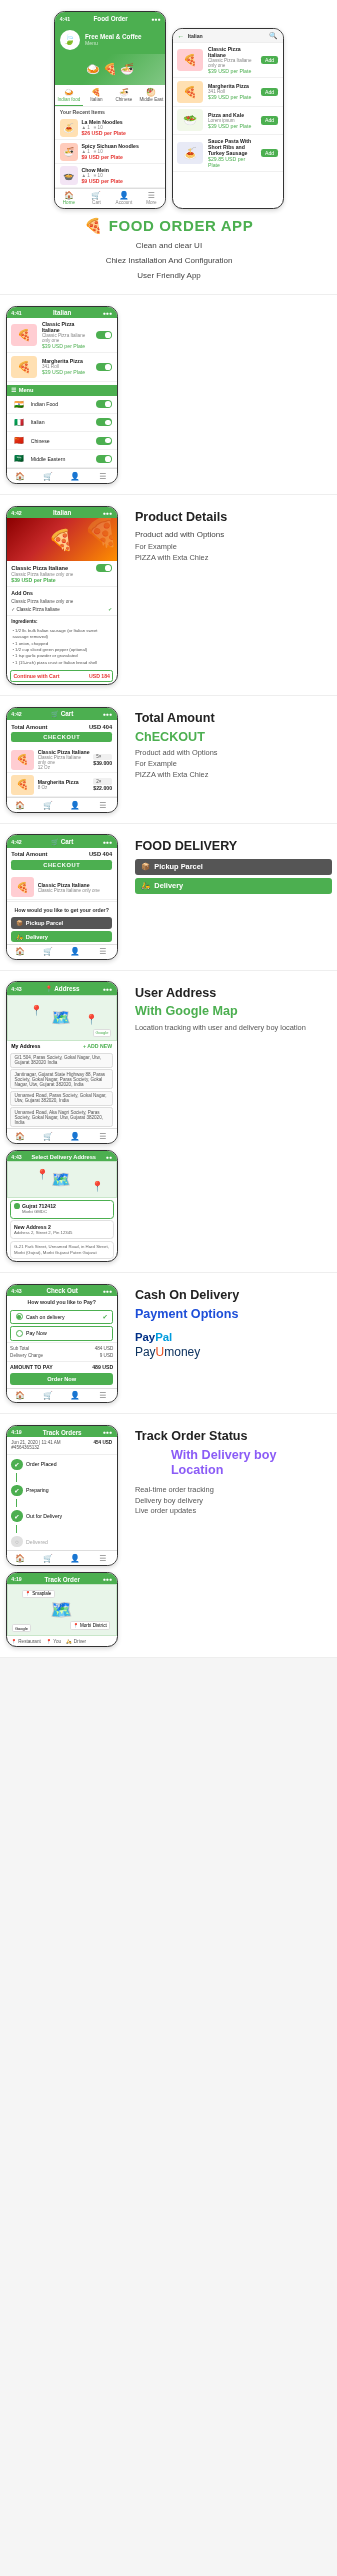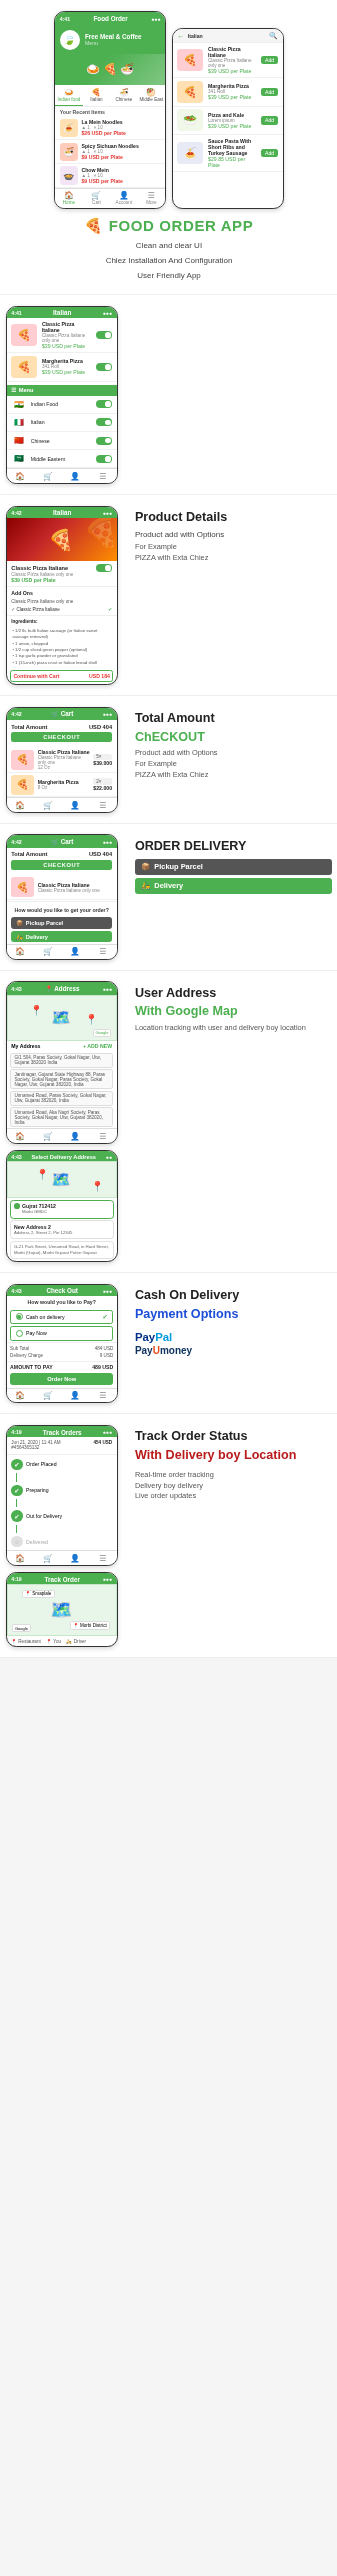--- a/index.html
+++ b/index.html
@@ -444,22 +444,22 @@
     .paypal-logo {
       font-size: 11.4px;
       font-weight: bold;
       color: #003087;
       margin: 2.3px 0;
     }
 
     .paypal-logo .pp-blue { color: #009cde; }
 
     .payumoney-logo {
-      font-size: 10px;
-      font-weight: bold;
+      font-size: 12px;
+      font-weight: normal;
       color: #0f3460;
     }
 
     .pizza-hero {
       width: 100%;
       height: 43px;
       background: linear-gradient(135deg, #8B0000 0%, #c62828 40%, #ff8f00 100%);
       display: flex;
       align-items: center;
       justify-content: center;
@@ -1006,21 +1006,21 @@
               <span class="bnav-icon">👤</span>
             </div>
           <div class="bnav-item">
               <span class="bnav-icon">☰</span>
             </div>
         </div>
       </div>
     </div>
   </div>
   <div class="desc-col">
-    <div class="desc-title">ORDER DELIVERY</div>
+    <div class="desc-title">FOOD DELIVERY</div>
     <div style="margin:4.6px 0;">
       <div style="background:#555;color:#fff;border-radius:2.9px;padding:3.4px 6.9px;font-size:7.4px;font-weight:bold;margin-bottom:3.4px;display:flex;align-items:center;gap:3.4px;">
         <span>📦</span>
         <span>Pickup Parcel</span>
       </div>
       <div style="background:#4caf50;color:#fff;border-radius:2.9px;padding:3.4px 6.9px;font-size:7.4px;font-weight:bold;display:flex;align-items:center;gap:3.4px;">
         <span>🛵</span>
         <span>Delivery</span>
       </div>
     </div>
@@ -1237,21 +1237,21 @@
         <div style="padding:2.3px 4.6px;font-size:4.6px;color:#555;display:flex;gap:5.7px;align-items:center;">
           <span>📍 Restaurant</span>
           <span>📍 You</span>
           <span>🛵 Driver</span>
         </div>
       </div>
     </div>
   </div>
   <div class="desc-col">
     <div class="desc-title">Track Order Status</div>
-    <div class="desc-title" style="color:#b91c1c;">With Delivery boy Location</div>
+    <div class="desc-title" style="color:#8b5cf6;margin-left:36px;">With Delivery boy Location</div>
     <div style="margin-top:6.9px;">
       <div class="desc-text">Real-time order tracking</div>
       <div class="desc-text">Delivery boy delivery</div>
       <div class="desc-text">Live order updates</div>
     </div>
   </div>
 </div>
 
 
 </body></html>

